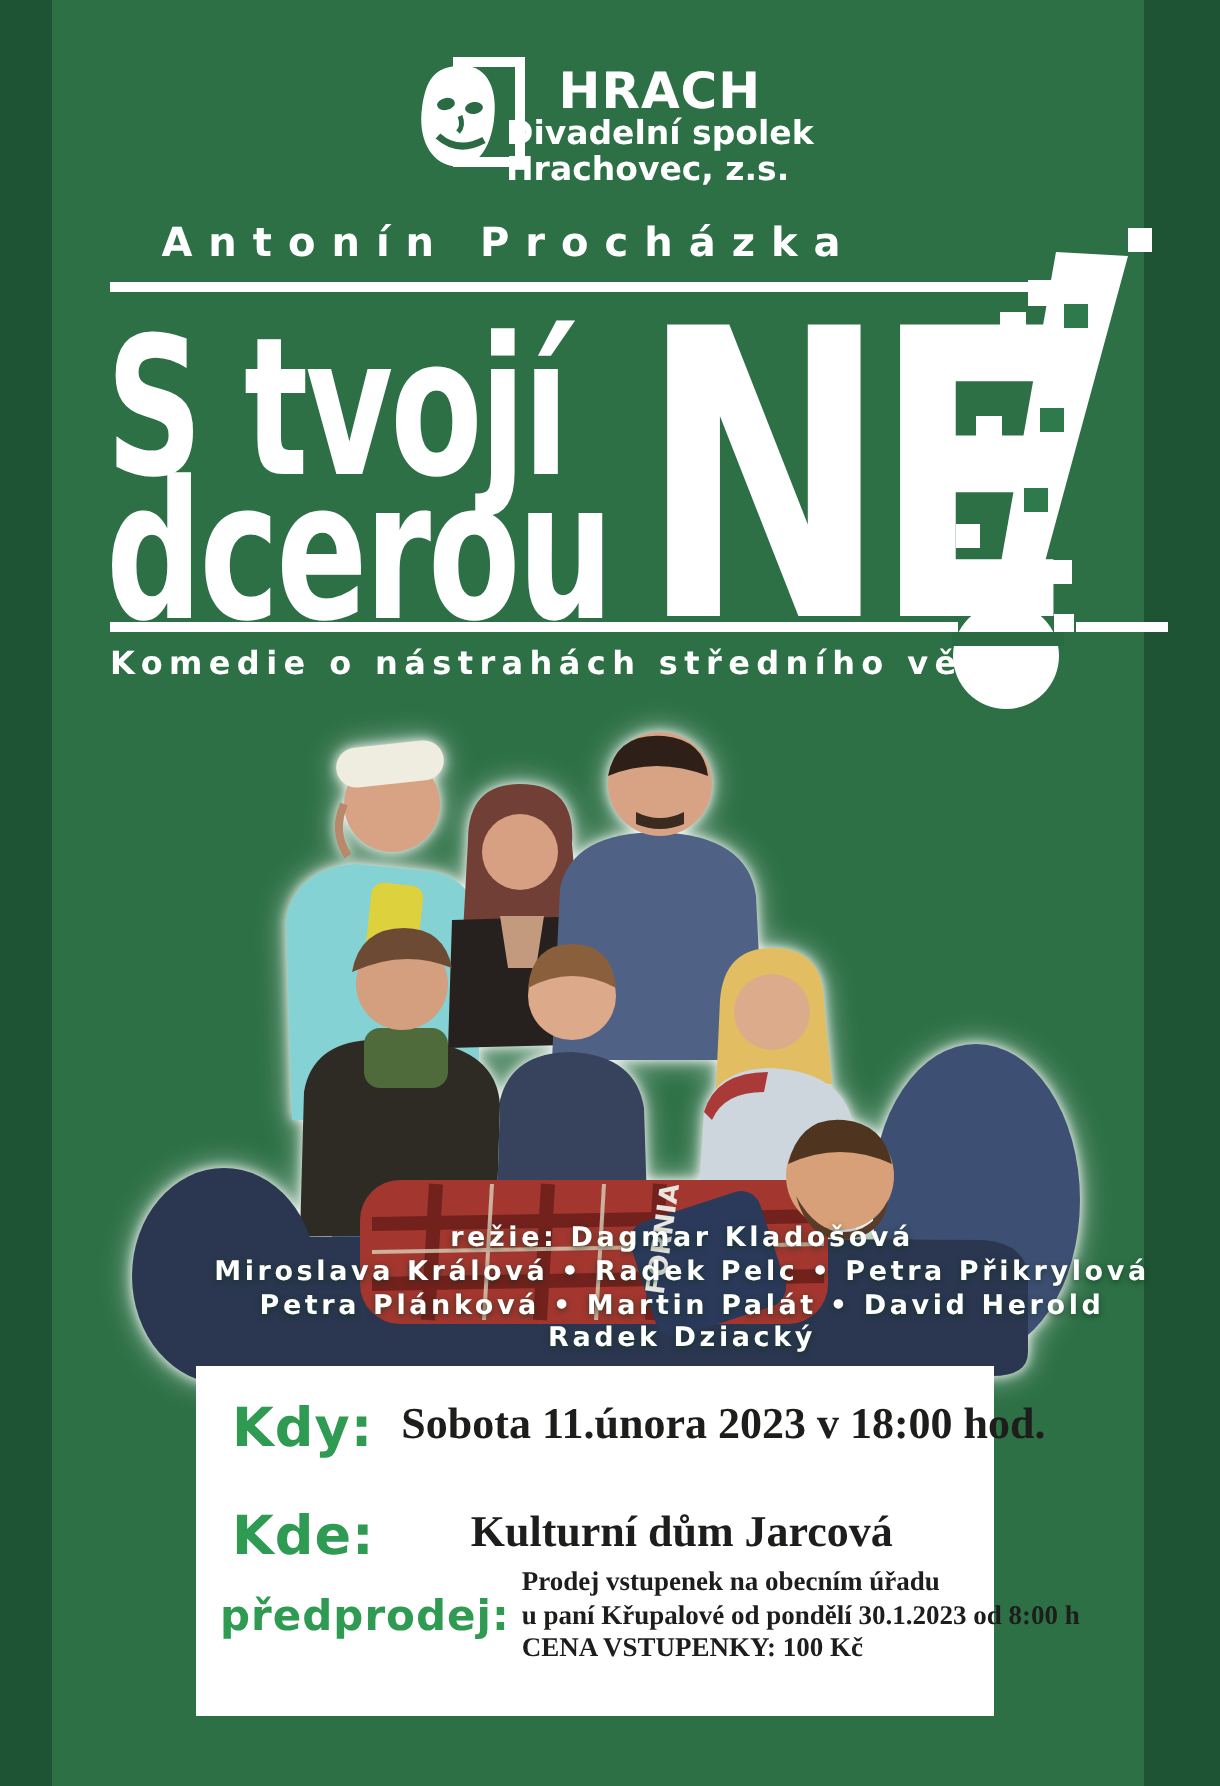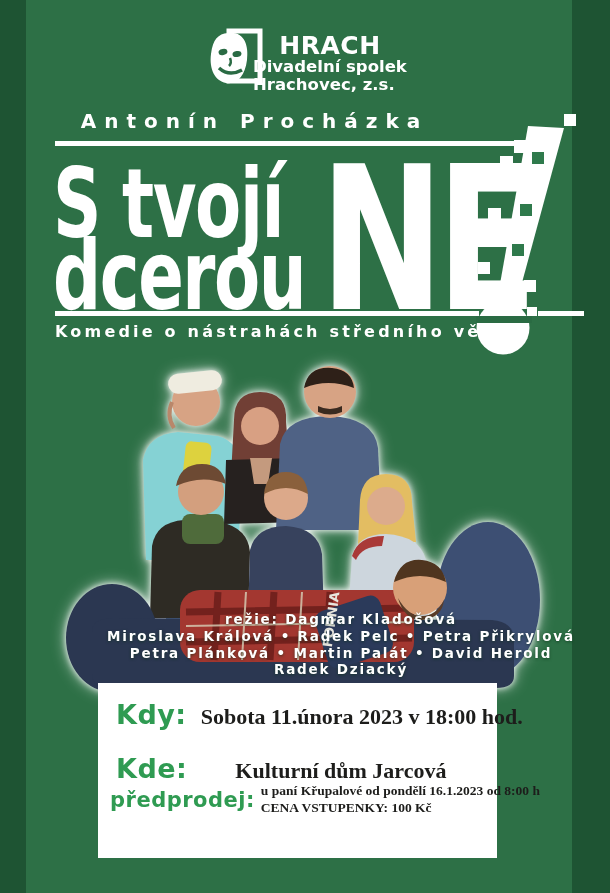--- a/index.html
+++ b/index.html
@@ -62,21 +62,21 @@
   .credits {
     position:absolute; left:0; top:611px; width:610px; text-align:center; z-index:8;
     color:#fff; font-size:13.5px; font-weight:bold; letter-spacing:1.8px; line-height:16.8px;
     text-shadow:0 1px 3px rgba(10,50,25,0.65); white-space:nowrap;padding-left:36px;
   }
 
   .info-box {
     position:absolute; left:98px; top:683px; width:399px; height:175px;
     background:#fff; z-index:9;
   }
-  .info-row { position:absolute; display:flex; align-items:flex-end; }
+  .info-row { position:absolute; display:flex; align-items:flex-start; }
   .row-kdy { left:18px; top:16px; }
   .row-kde { left:18px; top:70px;gap:34px; }
   .row-presale { left:12px; top:100px; align-items:center; }
   .green-label { color:#2f9b52; font-weight:bold; font-size:27px; letter-spacing:0.5px; }
   .green-label.small { font-size:21px; }
   .serif-val {
     color:#1d1d1b; font-family:"Liberation Serif", serif; font-weight:bold;
     font-size:22px; margin-left:14px; white-space:nowrap;
   }
   .presale-lines { margin-left:6px; }
@@ -219,18 +219,19 @@
       <span class="green-label">Kdy:</span>
       <span class="serif-val">Sobota 11.února 2023 v 18:00 hod.</span>
     </div>
     <div class="info-row row-kde">
       <span class="green-label">Kde:</span>
       <span class="serif-val">Kulturní dům Jarcová</span>
     </div>
     <div class="info-row row-presale">
       <span class="green-label small">předprodej:</span>
       <div class="presale-lines">
-        <div>u paní Křupalové od pondělí 16.1.2023 od 8:00 h</div>
+        <div>Prodej vstupenek na obecním úřadu</div>
+        <div>u paní Křupalové od pondělí 30.1.2023 od 8:00 h</div>
         <div>CENA VSTUPENKY: 100 Kč</div>
       </div>
     </div>
   </div>
 </div>
 
 </body></html>

